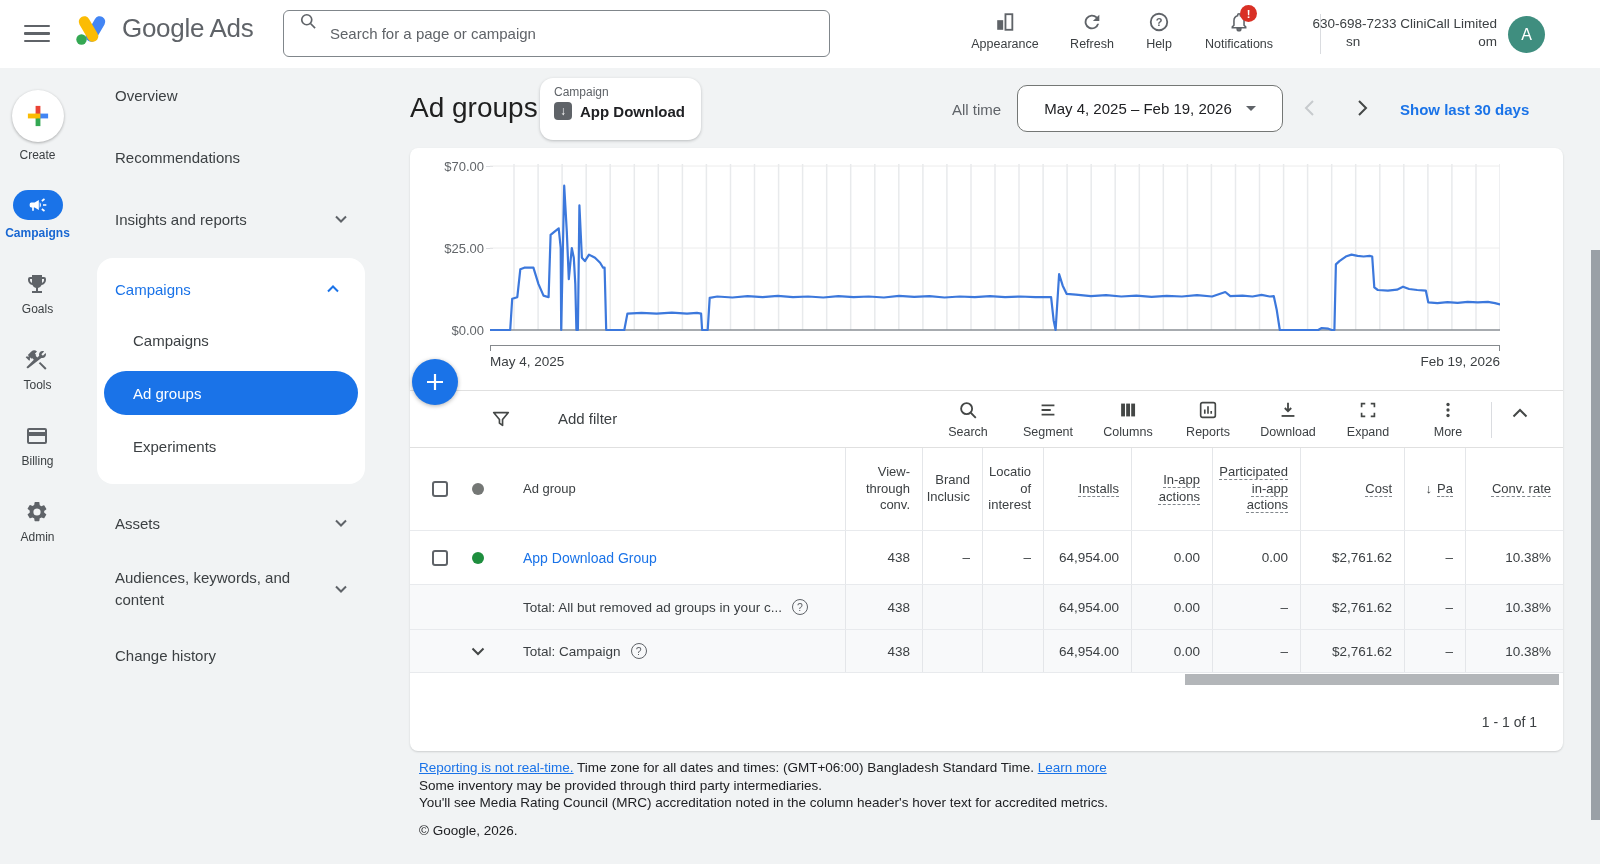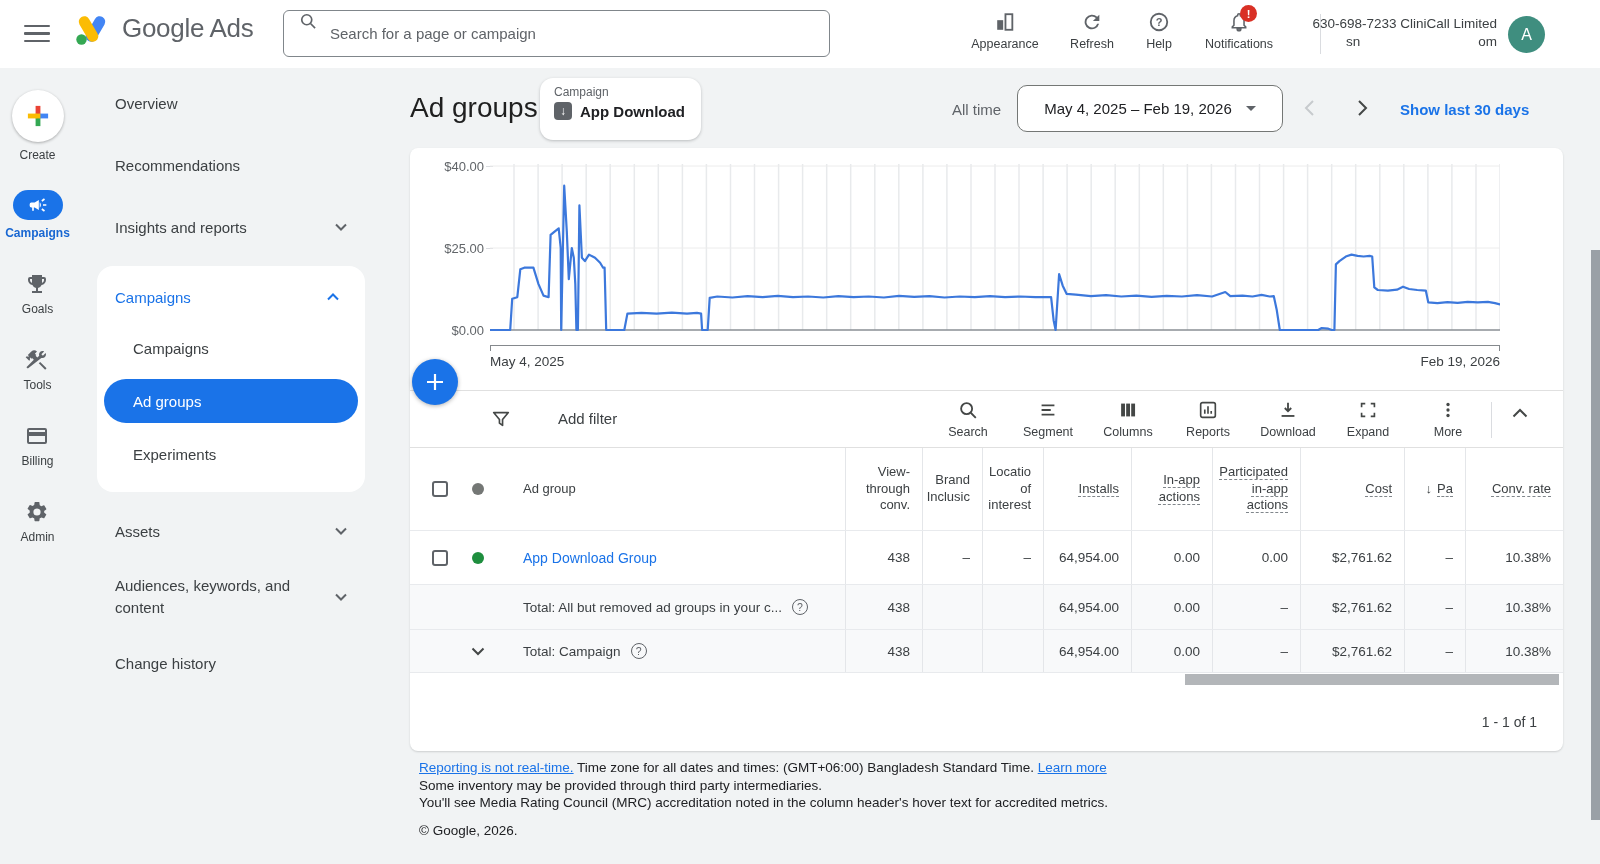--- a/index.html
+++ b/index.html
@@ -22,21 +22,21 @@
 .redact{display:inline-block;width:118px;height:14px;background:#fff}
 .avatar{position:absolute;left:1508px;top:16px;width:37px;height:37px;border-radius:50%;background:#3f8e7f;color:#fff;font-size:16px;display:flex;align-items:center;justify-content:center;cursor:pointer}
 
 .rail{position:absolute;left:0;top:68px;width:75px;bottom:0;display:flex;flex-direction:column;align-items:center}
 .fab-create{margin-top:22px;width:52px;height:52px;border-radius:50%;background:#fff;box-shadow:0 1px 3px rgba(0,0,0,.3);display:flex;align-items:center;justify-content:center;cursor:pointer}
 .rail-label{font-size:12px;color:#3c4043;margin-top:6px;text-align:center}
 .rail-item{display:flex;flex-direction:column;align-items:center;cursor:pointer}
 .camp-pill{width:50px;height:30px;border-radius:15px;background:#1a73e8;display:flex;align-items:center;justify-content:center}
 .rail-label.active{color:#1967d2;font-weight:bold}
 
-.nav{position:absolute;left:75px;top:68px;width:320px;padding-top:4px}
+.nav{position:absolute;left:75px;top:60px;width:320px;padding-top:4px}
 .nav-item{height:62px;display:flex;align-items:center;justify-content:space-between;padding:0 48px 0 40px;font-size:15px;color:#3c4043;cursor:pointer}
 .nav-item.two-line{height:70px;line-height:22px}
 .nav-card{margin:8px 30px 8px 22px;background:#fff;border-radius:16px;padding:6px 0 12px}
 .group-head{height:50px;display:flex;align-items:center;justify-content:space-between;padding:0 26px 0 18px;color:#1a73e8;font-size:15px;cursor:pointer}
 .sub-item{height:52px;display:flex;align-items:center;padding-left:36px;font-size:15px;color:#3c4043;cursor:pointer}
 .sub-pill{height:44px;margin:5px 7px;border-radius:22px;background:#1a73e8;color:#fff;display:flex;align-items:center;padding-left:29px;font-size:15px;cursor:pointer}
 
 .page-title{position:absolute;left:410px;top:92px;font-size:28px;color:#1f1f1f}
 .scope-chip{position:absolute;left:540px;top:78px;height:62px;background:#fff;border-radius:13px;box-shadow:0 1px 3px rgba(60,64,67,.3);padding:7px 16px 10px 14px;cursor:pointer}
 .scope-label{font-size:12px;color:#5f6368}
@@ -281,21 +281,21 @@
 <div class="show-last">Show last 30 days</div>
 
 <div class="fab-add">
   <svg class="icon" width="22" height="22" viewBox="0 0 22 22">
       <path d="M11 3v16M3 11h16" stroke="#fff" stroke-width="2.2"></path>
     </svg>
 </div>
 
 <div class="card">
 
-  <div class="ylab" style="top:11px">$40.00</div>
+  <div class="ylab" style="top:11px">$70.00</div>
   <div class="ylab" style="top:93px">$25.00</div>
   <div class="ylab" style="top:175px">$0.00</div>
   <div class="ytick" style="top:18px"></div>
   <div class="ytick" style="top:100px"></div>
   <svg id="chart-svg" width="1010" height="168" viewBox="0 0 1010 168">
       <line x1="24.0" y1="0" x2="24.0" y2="166" stroke="#e8eaec" stroke-width="1.5"></line>
       <line x1="48.1" y1="0" x2="48.1" y2="166" stroke="#e8eaec" stroke-width="1.5"></line>
       <line x1="72.1" y1="0" x2="72.1" y2="166" stroke="#e8eaec" stroke-width="1.5"></line>
       <line x1="96.2" y1="0" x2="96.2" y2="166" stroke="#e8eaec" stroke-width="1.5"></line>
       <line x1="120.2" y1="0" x2="120.2" y2="166" stroke="#e8eaec" stroke-width="1.5"></line>

